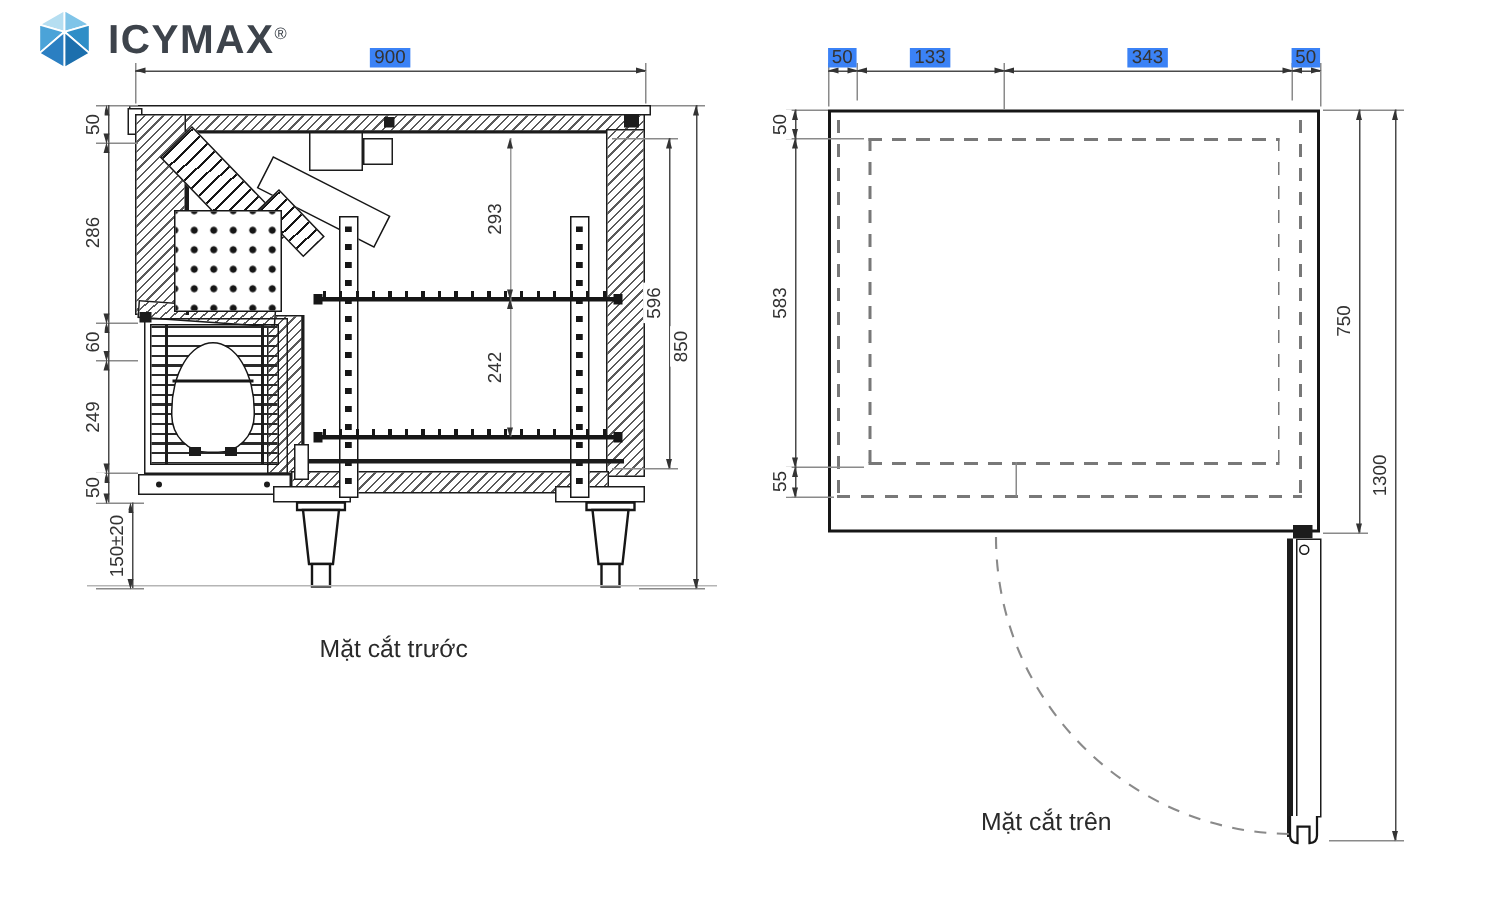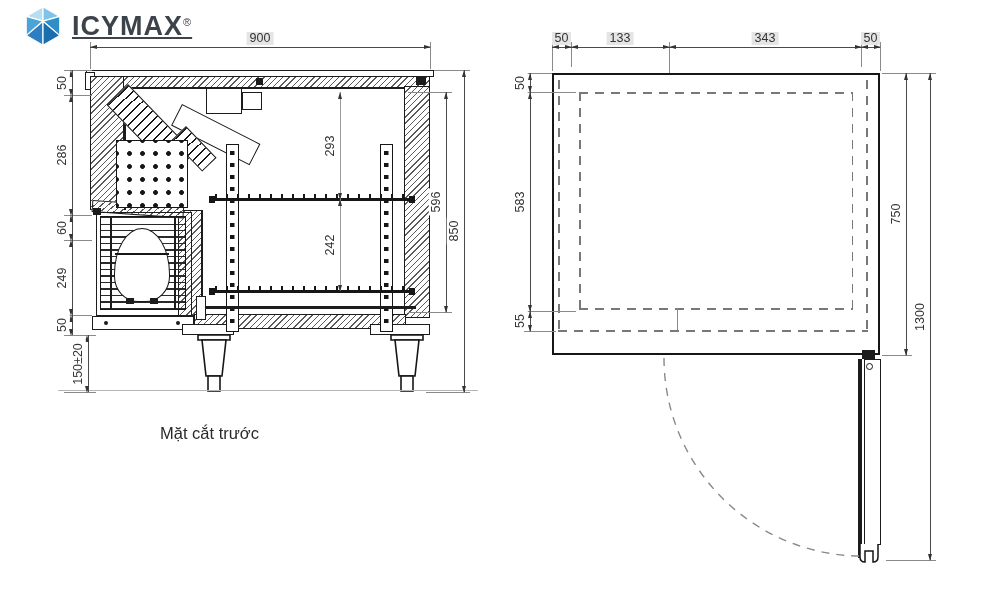--- a/index.html
+++ b/index.html
@@ -9,47 +9,47 @@
   .line{position:absolute;background:#1c1c1c;}
   .box{position:absolute;background:#fff;border:1.4px solid #1c1c1c;box-sizing:border-box;}
   .hatch{position:absolute;box-sizing:border-box;border:1.3px solid #1c1c1c;background-color:#fff;
          background-image:repeating-linear-gradient(135deg,transparent 0 3.4px,#5a5a5a 3.4px 4.4px);}
   .ext{position:absolute;background:#8a8a8a;}
   .dim{position:absolute;color:#333;font-size:12.5px;}
   .dim span{line-height:1;}
   .dim-h{height:0;border-top:1px solid #4a4a4a;}
   .dim-h::before{content:"";position:absolute;left:-0.5px;top:-3px;border:solid transparent;border-width:2.6px 7px 2.6px 0;border-right-color:#333;}
   .dim-h::after{content:"";position:absolute;right:-0.5px;top:-3px;border:solid transparent;border-width:2.6px 0 2.6px 7px;border-left-color:#333;}
-  .dim-h > span{position:absolute;left:50%;top:-16px;transform:translateX(-50%);background:#e5e5e5;padding:0 3px;}
+  .dim-h > span{position:absolute;left:50%;top:-16px;transform:translateX(-50%);background:#3b82f6;padding:0 3px;}
   .dim-v{width:0;border-left:1px solid #4a4a4a;}
   .dim-v::before{content:"";position:absolute;left:-3.1px;top:-0.5px;border:solid transparent;border-width:0 2.6px 7px 2.6px;border-bottom-color:#333;}
   .dim-v::after{content:"";position:absolute;left:-3.1px;bottom:-0.5px;border:solid transparent;border-width:7px 2.6px 0 2.6px;border-top-color:#333;}
   .dim-v > span{position:absolute;top:50%;left:-11px;transform:translate(-50%,-50%) rotate(-90deg);background:#fff;padding:1px 3px;white-space:nowrap;}
   .dim-light{border-left-color:#9a9a9a;}
   .dgh{position:absolute;height:1.6px;background:repeating-linear-gradient(90deg,#787878 0 9px,transparent 9px 16px);}
   .dgv{position:absolute;width:1.6px;background:repeating-linear-gradient(180deg,#787878 0 9px,transparent 9px 16px);}
-  .caption{position:absolute;font-size:16.5px;color:#2a2a2a;}
+  .caption{position:absolute;font-size:16.5px;color:#2a2a2a;text-align:center;}
   .perf{position:absolute;box-sizing:border-box;border:1.5px solid #161616;background-color:#fff;
         background-image:radial-gradient(circle,#161616 2.1px,transparent 2.6px);background-size:13px 13px;background-position:6px 6px;}
   .louver{position:absolute;box-sizing:border-box;border:1.5px solid #161616;
           background:repeating-linear-gradient(180deg,#2a2a2a 0 1.4px,transparent 1.4px 6.5px);}
   .post{position:absolute;box-sizing:border-box;width:13px;border:1.5px solid #161616;background-color:#fff;
         background-image:repeating-linear-gradient(180deg,#161616 0 4px,transparent 4px 12px);
         background-size:4.5px calc(100% - 10px);background-repeat:no-repeat;background-position:center 6px;}
   .shelf{position:absolute;height:3px;background:#161616;}
   .shelf::before{content:"";position:absolute;left:3px;right:3px;top:-4px;height:4px;
         background:repeating-linear-gradient(90deg,#161616 0 2px,transparent 2px 11px);}
   .cap{position:absolute;width:6px;height:7px;background:#161616;}
   .estripe{position:absolute;box-sizing:border-box;border:1.4px solid #161616;transform-origin:0 0;background-color:#fff;
         background-image:repeating-linear-gradient(90deg,#161616 0 1.4px,transparent 1.4px 7px);}
   .educt{position:absolute;box-sizing:border-box;border:1.4px solid #161616;background:#fff;transform-origin:0 0;}
   .comp{position:absolute;box-sizing:border-box;background:#fff;border:1.8px solid #161616;
         border-radius:50% 50% 44% 44% / 62% 62% 34% 34%;}
   .logo{position:absolute;left:22px;top:6px;display:flex;align-items:center;gap:8px;}
-  .logo-text{font-size:27px;font-weight:700;color:#3d434b;letter-spacing:1px;text-decoration:underline;}
+  .logo-text{font-size:27px;font-weight:700;color:#3d434b;letter-spacing:1px;}
   .logo-text b{font-weight:900;}
   .logo-reg{font-size:11px;vertical-align:9px;font-weight:400;}
 </style>
 </head>
 <body>
 
 <div id="stage">
 
   <div class="logo">
     <svg width="42" height="40" viewBox="0 0 100 100">
@@ -243,15 +243,16 @@
     <div class="ext" style="left:382px;top:72.5px;width:54px;height:1px;"></div>
     <div class="ext" style="left:382px;top:354.5px;width:30px;height:1px;"></div>
     <div class="dim dim-v" style="left:406px;top:73px;height:282px;">
         <span>750</span>
       </div>
     <div class="ext" style="left:386px;top:559.5px;width:50px;height:1px;"></div>
     <div class="dim dim-v" style="left:430px;top:73px;height:487px;">
         <span>1300</span>
       </div>
 
+    <div class="caption" style="left:100px;top:539px;width:195px;">Mặt cắt trên</div>
   </div>
 
 </div>
 
 </body></html>

